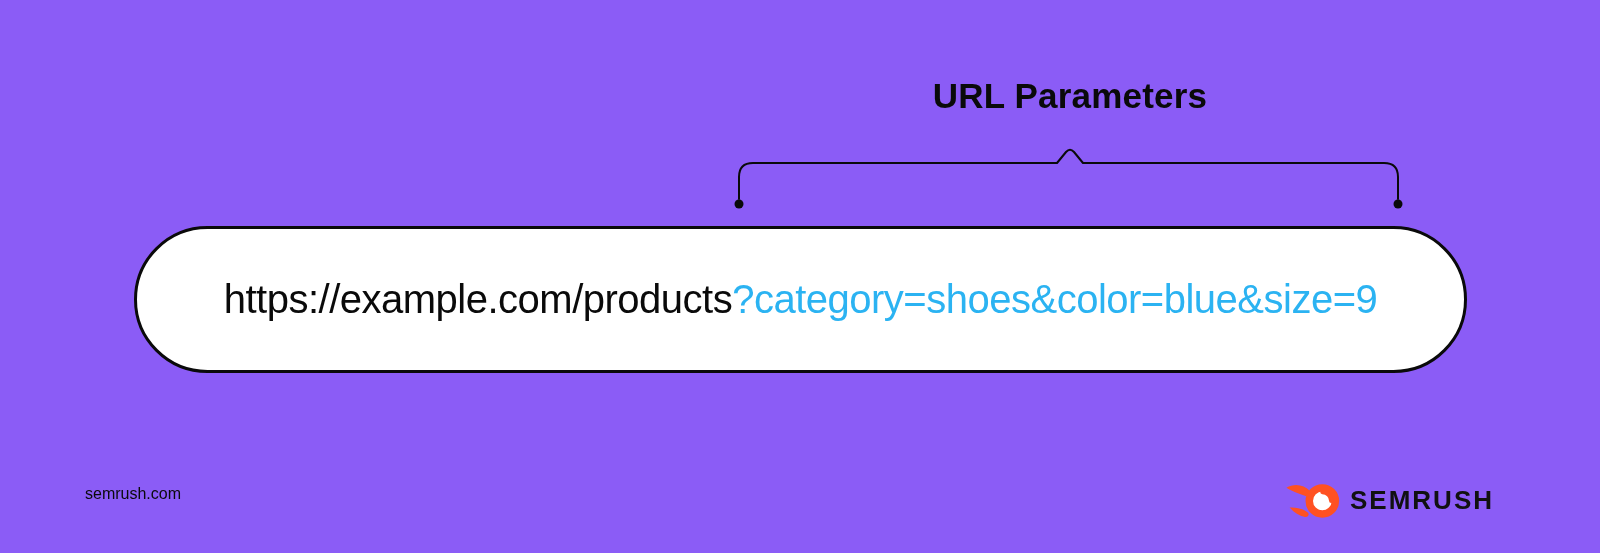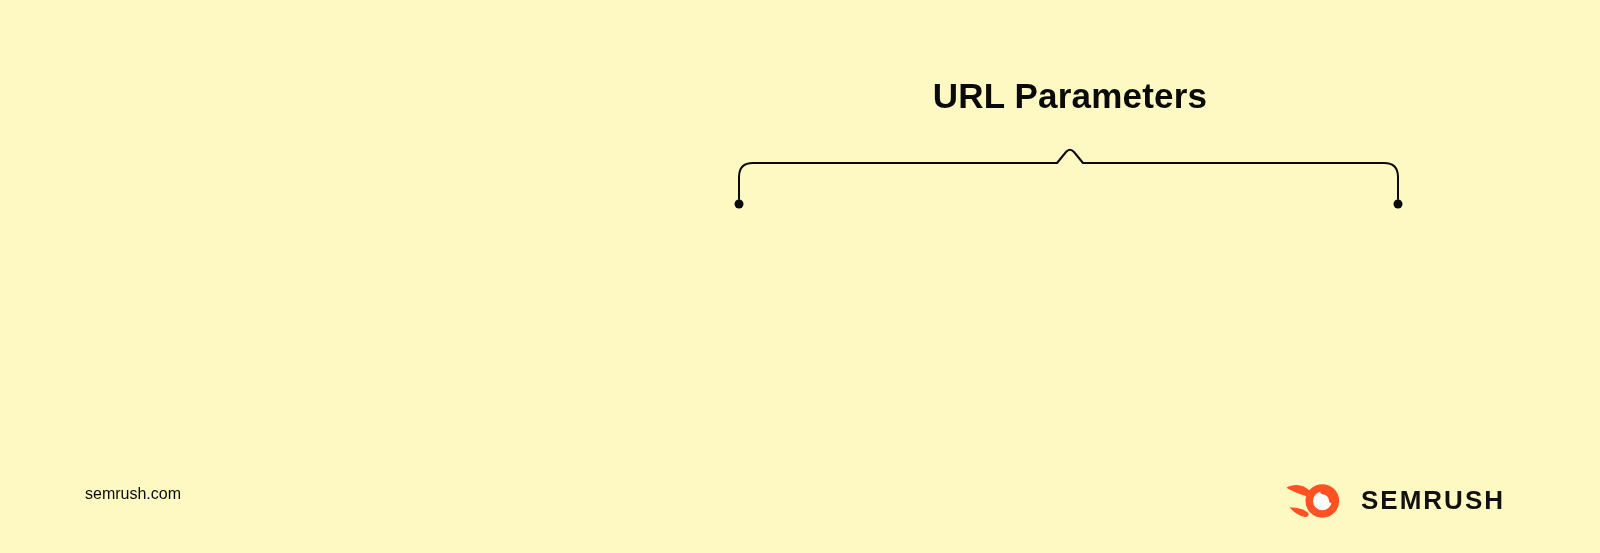--- a/index.html
+++ b/index.html
@@ -4,21 +4,21 @@
 <style>
   html, body {
     margin: 0;
     padding: 0;
     background: #ffffff;
   }
   .canvas {
     position: relative;
     width: 1600px;
     height: 553px;
-    background: #fef9c3;
+    background: #8b5cf6;
     overflow: hidden;
     font-family: "Liberation Sans", "DejaVu Sans", sans-serif;
     color: var(--ink, #0a0a0a);
   }
   .title {
     position: absolute;
     left: 740px;
     top: 76px;
     width: 660px;
     text-align: center;
@@ -76,21 +76,21 @@
     font-weight: 400;
     color: var(--ink, #0a0a0a);
   }
   .brand {
     position: absolute;
     left: 1285px;
     top: 477px;
     height: 46px;
     display: flex;
     align-items: center;
-    gap: 20px;
+    gap: 9px;
   }
   .brand-icon {
     width: 56px;
     height: 44px;
     display: block;
   }
   .brand-icon .flame { fill: var(--brand-orange, #FF5122); }
   .brand-icon .ring  { fill: #ffffff; stroke: var(--brand-orange, #FF5122); stroke-width: 8; }
   .brand-icon .spark { fill: none; stroke: var(--brand-orange, #FF5122); stroke-width: 4.5; stroke-linecap: round; }
   .brand-word {
@@ -107,20 +107,23 @@
 <div class="canvas">
 
   <div class="title">URL Parameters</div>
 
   <svg class="brace" viewBox="0 0 678 70" aria-hidden="true">
     <path d="M9 56 L9 34 Q9 20 23 20 L327 20 L336 9 Q340 4.5 344 9 L353 20 L654 20 Q668 20 668 34 L668 56"></path>
     <circle cx="9" cy="61" r="4.5"></circle>
     <circle cx="668" cy="61" r="4.5"></circle>
   </svg>
 
+  <div class="url-pill">
+    <div class="url-text"><span>https://example.com/products</span><span class="params">?category=shoes&amp;color=blue&amp;size=9</span></div>
+  </div>
 
   <div class="footer-site">semrush.com</div>
 
   <div class="brand">
     <svg class="brand-icon" viewBox="0 0 60 46" aria-hidden="true">
       <path class="flame" d="M1.5 10 C 10 5 20 6.5 27 13.5 C 29.5 16 27 20.5 23.5 19.3 C 15.5 16.5 7.5 14 1.5 10 Z"></path>
       <path class="flame" d="M5 31 C 12 30.5 18.5 32 24 36 C 26.8 38 24.8 42 21.3 41.2 C 15 39.8 9.5 36.5 5 31 Z"></path>
       <circle class="ring" cx="40" cy="24" r="14"></circle>
       <path class="spark" d="M40 14.5 A 9.5 9.5 0 0 1 49.5 24"></path>
     </svg>

